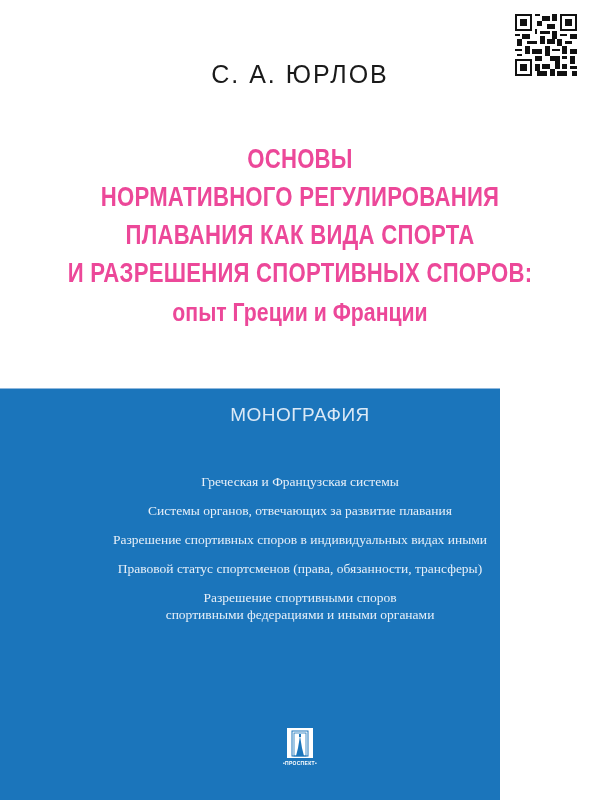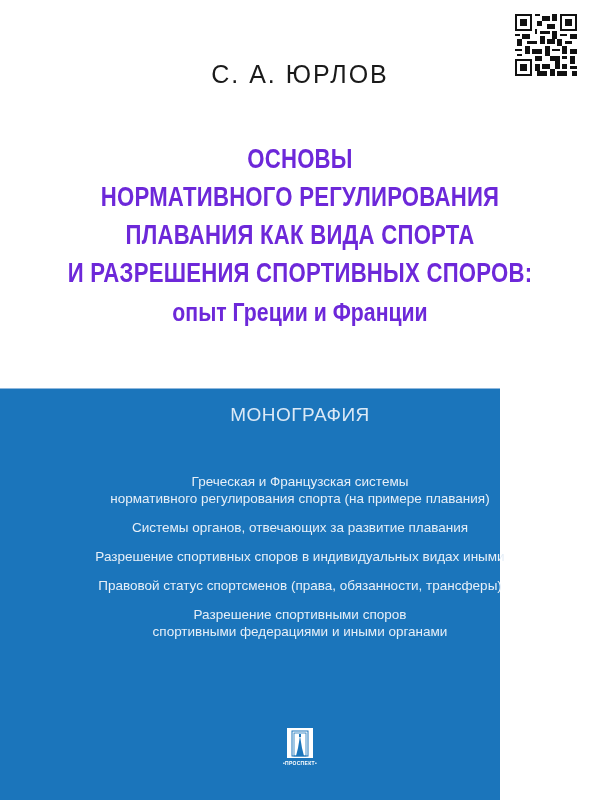--- a/index.html
+++ b/index.html
@@ -1,25 +1,25 @@
 <!DOCTYPE html>
 <html><head>
 <meta charset="utf-8">
 <style>
   html, body { margin:0; padding:0; }
   body { width:600px; height:800px; position:relative; overflow:hidden; background:#ffffff; font-family:"Liberation Sans", sans-serif; }
   .top { position:absolute; left:0; top:0; width:492px; height:362px; background:#ffffff; }
   .qr { position:absolute; left:514px; top:14px; width:64px; height:62px; }
   .author { position:absolute; left:0; top:60px; width:600px; text-align:center; font-size:25px; letter-spacing:2px; color:#1a1a1a; font-family:"Liberation Sans", sans-serif; }
-  .title { position:absolute; left:0; top:140px; width:600px; text-align:center; color:#6d28d9; font-family:"Liberation Sans", sans-serif; font-weight:bold; }
+  .title { position:absolute; left:0; top:140px; width:600px; text-align:center; color:#ec4899; font-family:"Liberation Sans", sans-serif; font-weight:bold; }
   .title .line { font-size:27px; line-height:38px; transform:scaleX(0.82); white-space:nowrap; letter-spacing:0.3px; }
   .title .sub { font-size:25px; line-height:40px; transform:scaleX(0.85); white-space:nowrap; }
   .band { position:absolute; left:0; top:362px; width:500px; height:438px; background:#1b75bb; border-top:1px solid #8fb8dd;margin-top:26px; }
   .genre { position:absolute; left:0; top:15px; width:600px; text-align:center; color:#dbe9f6; font-size:19px; letter-spacing:0.5px; }
-  .topics { position:absolute; left:0; top:84px; width:600px; text-align:center; color:#e6eff8; font-size:13.5px; line-height:17px; }
+  .topics { position:absolute; left:0; top:84px; width:600px; text-align:center; color:#e6eff8; font-size:13.5px; line-height:17px;font-family:Liberation Serif, serif; }
   .topic { margin-bottom:12px; }
   .logo { position:absolute; left:287px; top:339px; width:26px; height:42px; }
   .logo-box { position:absolute; left:0; top:0; width:26px; height:30px; background:#ffffff; }
   .logo-label { position:absolute; left:-8px; top:32px; width:42px; text-align:center; color:#ffffff; font-size:5px; font-weight:bold; letter-spacing:0.3px; white-space:nowrap; }
 </style>
 </head>
 <body>
 
 <div class="top">
   <svg class="qr" viewBox="0 0 25 25" shape-rendering="crispEdges">
@@ -86,21 +86,20 @@
     <div class="sub">опыт Греции и Франции</div>
   </div>
 </div>
 
 <div class="band">
   <div class="genre">МОНОГРАФИЯ</div>
 
   <div class="topics">
     <div class="topic">
       <div>Греческая и Французская системы</div>
-      <div>нормативного регулирования спорта (на примере плавания)</div>
     </div>
     <div class="topic">
       <div>Системы органов, отвечающих за развитие плавания</div>
     </div>
     <div class="topic">
       <div>Разрешение спортивных споров в индивидуальных видах иными</div>
     </div>
     <div class="topic">
       <div>Правовой статус спортсменов (права, обязанности, трансферы)</div>
     </div>

